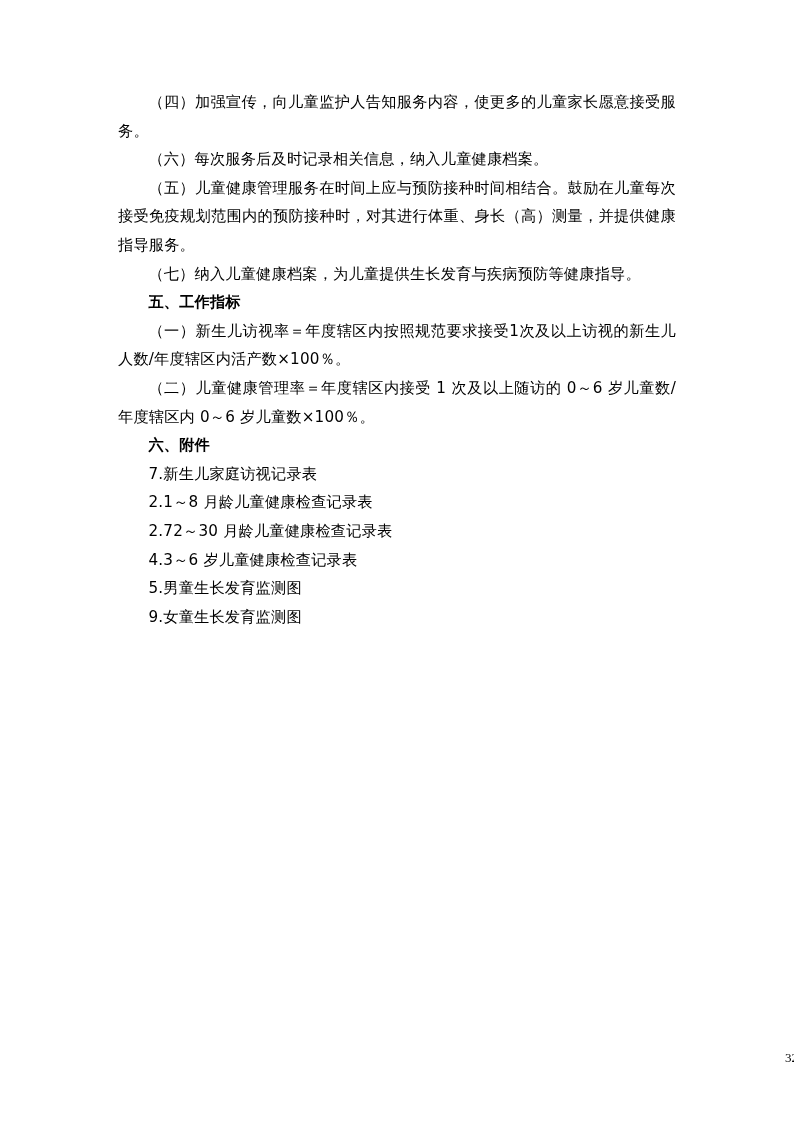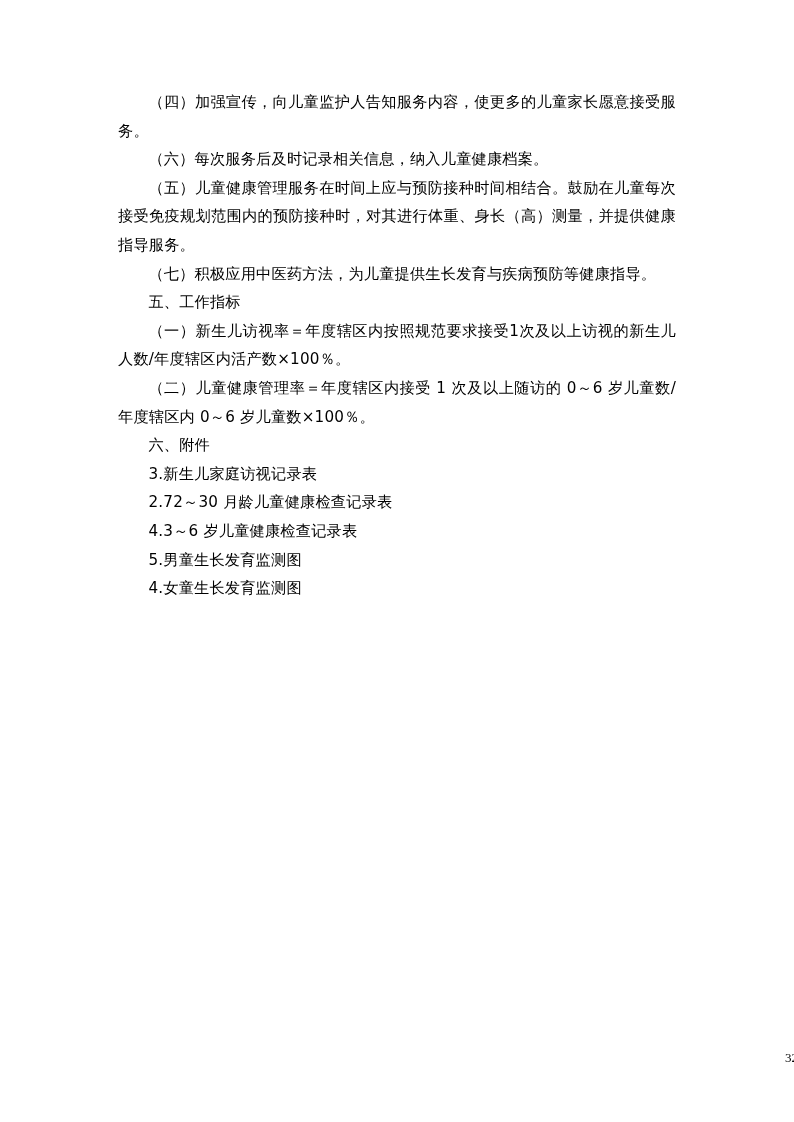--- a/index.html
+++ b/index.html
@@ -29,21 +29,21 @@
     text-justify: inter-ideograph;
     letter-spacing: 0.2px;
   }
   .para {
     margin: 0;
     text-indent: 2em;
   }
   .heading {
     margin: 0;
     text-indent: 2em;
-    font-weight: normal;
+    font-weight: bold;
     font-size: 15.2px;
     line-height: 28.6px;
   }
   .list-item {
     margin: 0;
     text-indent: 2em;
     font-size: 15.2px;
     line-height: 28.6px;
   }
   .page-number {
@@ -58,25 +58,26 @@
   }
 </style>
 </head>
 <body>
 
 <div class="page">
   <div class="body-text">
     <p class="para">（四）加强宣传，向儿童监护人告知服务内容，使更多的儿童家长愿意接受服务。</p>
     <p class="para">（六）每次服务后及时记录相关信息，纳入儿童健康档案。</p>
     <p class="para">（五）儿童健康管理服务在时间上应与预防接种时间相结合。鼓励在儿童每次接受免疫规划范围内的预防接种时，对其进行体重、身长（高）测量，并提供健康指导服务。</p>
-    <p class="para">（七）积极应用中医药方法，为儿童提供生长发育与疾病预防等健康指导。</p>
+    <p class="para">（七）纳入儿童健康档案，为儿童提供生长发育与疾病预防等健康指导。</p>
     <p class="heading">五、工作指标</p>
     <p class="para">（一）新生儿访视率＝年度辖区内按照规范要求接受1次及以上访视的新生儿人数/年度辖区内活产数×100％。</p>
     <p class="para">（二）儿童健康管理率＝年度辖区内接受 1 次及以上随访的 0～6 岁儿童数/年度辖区内 0～6 岁儿童数×100％。</p>
     <p class="heading">六、附件</p>
-    <p class="list-item">3.新生儿家庭访视记录表</p>
+    <p class="list-item">7.新生儿家庭访视记录表</p>
+    <p class="list-item">2.1～8 月龄儿童健康检查记录表</p>
     <p class="list-item">2.72～30 月龄儿童健康检查记录表</p>
     <p class="list-item">4.3～6 岁儿童健康检查记录表</p>
     <p class="list-item">5.男童生长发育监测图</p>
-    <p class="list-item">4.女童生长发育监测图</p>
+    <p class="list-item">9.女童生长发育监测图</p>
   </div>
   <div class="page-number">32</div>
 </div>
 
 </body></html>

